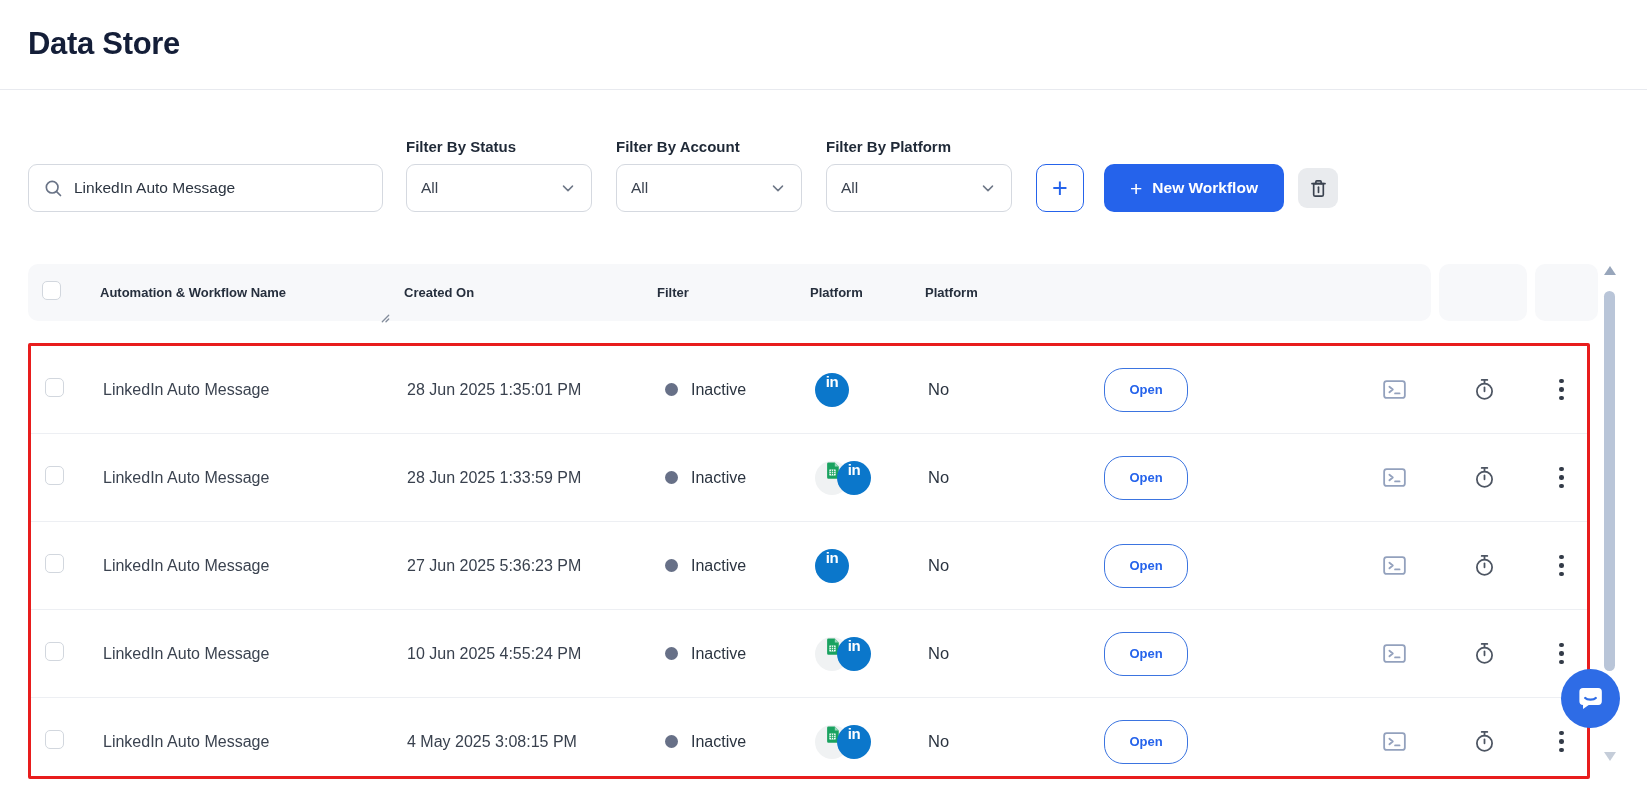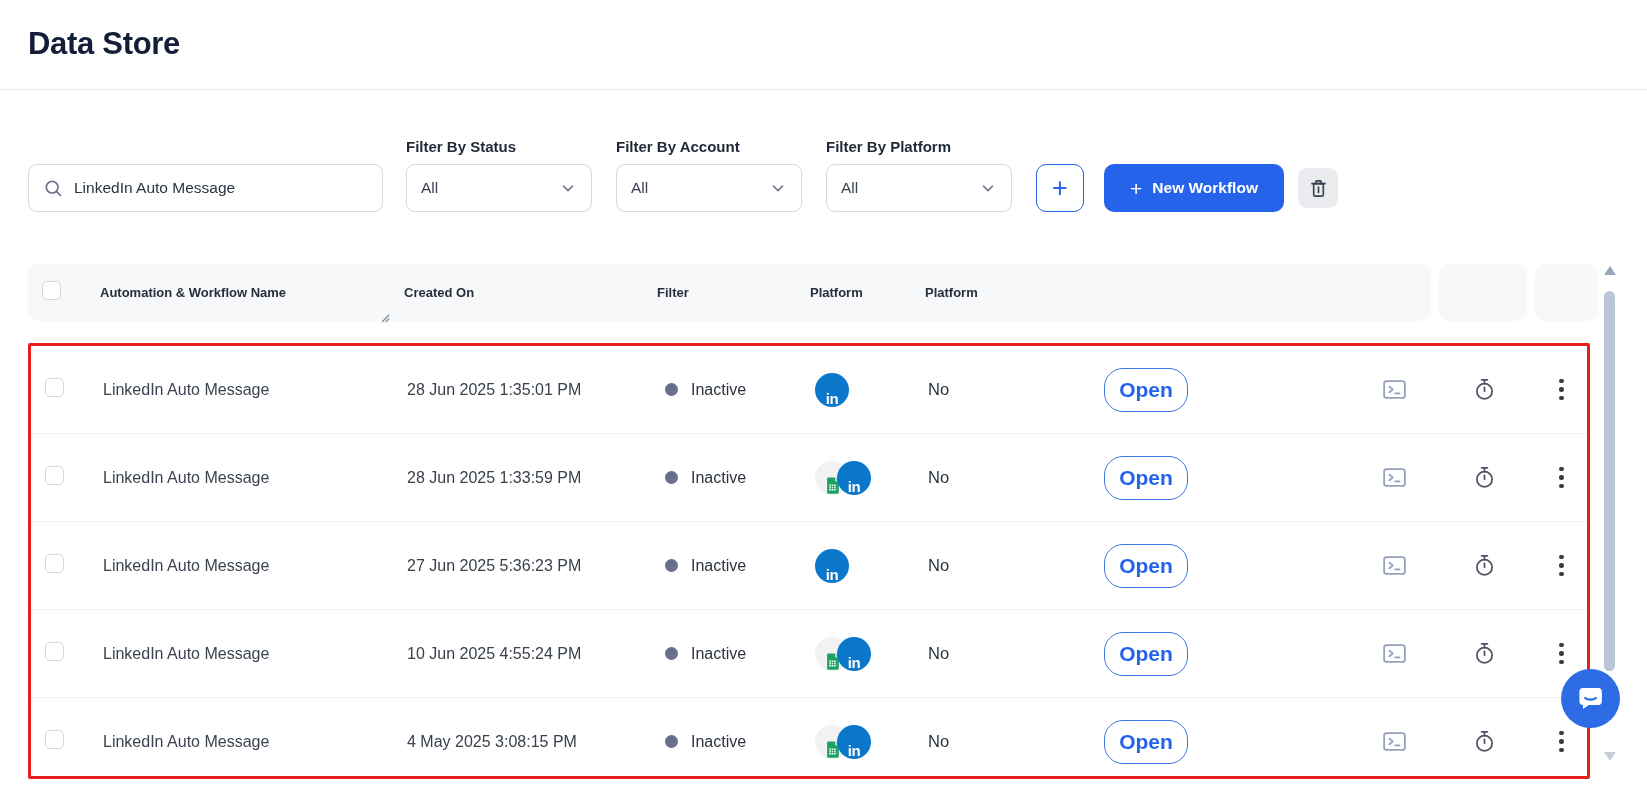--- a/index.html
+++ b/index.html
@@ -52,30 +52,30 @@
     border-radius:2px; overflow:hidden; background:#fff; }
   .row { display:grid; grid-template-columns:72px 304px 253px 153px 115px 112px 315px 78px 8px 87px 8px 1fr;
     align-items:center; height:88px; border-bottom:1px solid #edeff3; background:#fff; }
   .cell { min-width:0; }
   .name-cell { font-size:16px; color:#3b4350; }
   .created-cell { font-size:16px; color:#39414e; }
   .status-cell { display:flex; align-items:center; gap:13px; padding-left:5px; }
   .status-dot { width:13px; height:13px; border-radius:50%; background:var(--inactive_dot,#677087); }
   .status-label { font-size:16px; color:#2b3440; }
   .platform-cell { display:flex; align-items:center; padding-left:2px; }
-  .picon { width:34px; height:34px; border-radius:50%; display:flex; align-items:flex-end; justify-content:center;
+  .picon { width:34px; height:34px; border-radius:50%; display:flex; align-items:flex-start; justify-content:center;
     flex:0 0 auto; }
   .picon + .picon { margin-left:-12px; }
   .picon.linkedin { background:var(--linkedin_blue,#0b77cb); }
   .picon.sheets { background:#f0f2f3; }
   .in-txt { color:#fff; font-size:15px; font-weight:800; letter-spacing:-0.5px; }
   .scheduled-cell { font-size:16.5px; color:#2b3440; }
   .open-cell { padding-left:64px; }
   .open-button { width:84px; height:44px; border:1px solid #3b74e0; border-radius:19px; background:#fff;
-    color:var(--accent_blue,#2563eb); font-size:21px; font-weight:700; cursor:pointer;
+    color:var(--accent_blue,#2563eb); font-size:13px; font-weight:700; cursor:pointer;
     font-family:"Liberation Sans", sans-serif; }
   .icon-cell { display:flex; justify-content:center; }
   .row-action { display:inline-flex; cursor:pointer; }
   .kebab { display:inline-flex; flex-direction:column; gap:4px; cursor:pointer; padding:4px; }
   .kebab i { width:4.5px; height:4.5px; border-radius:50%; background:#333b48; }
 
   
   .scrollbar { position:absolute; left:1604px; top:266px; width:11px; height:500px; }
   .scroll-up { width:0; height:0; border-left:6px solid transparent; border-right:6px solid transparent;
     border-bottom:9px solid #98a6bb; margin:0 auto; cursor:pointer; }

